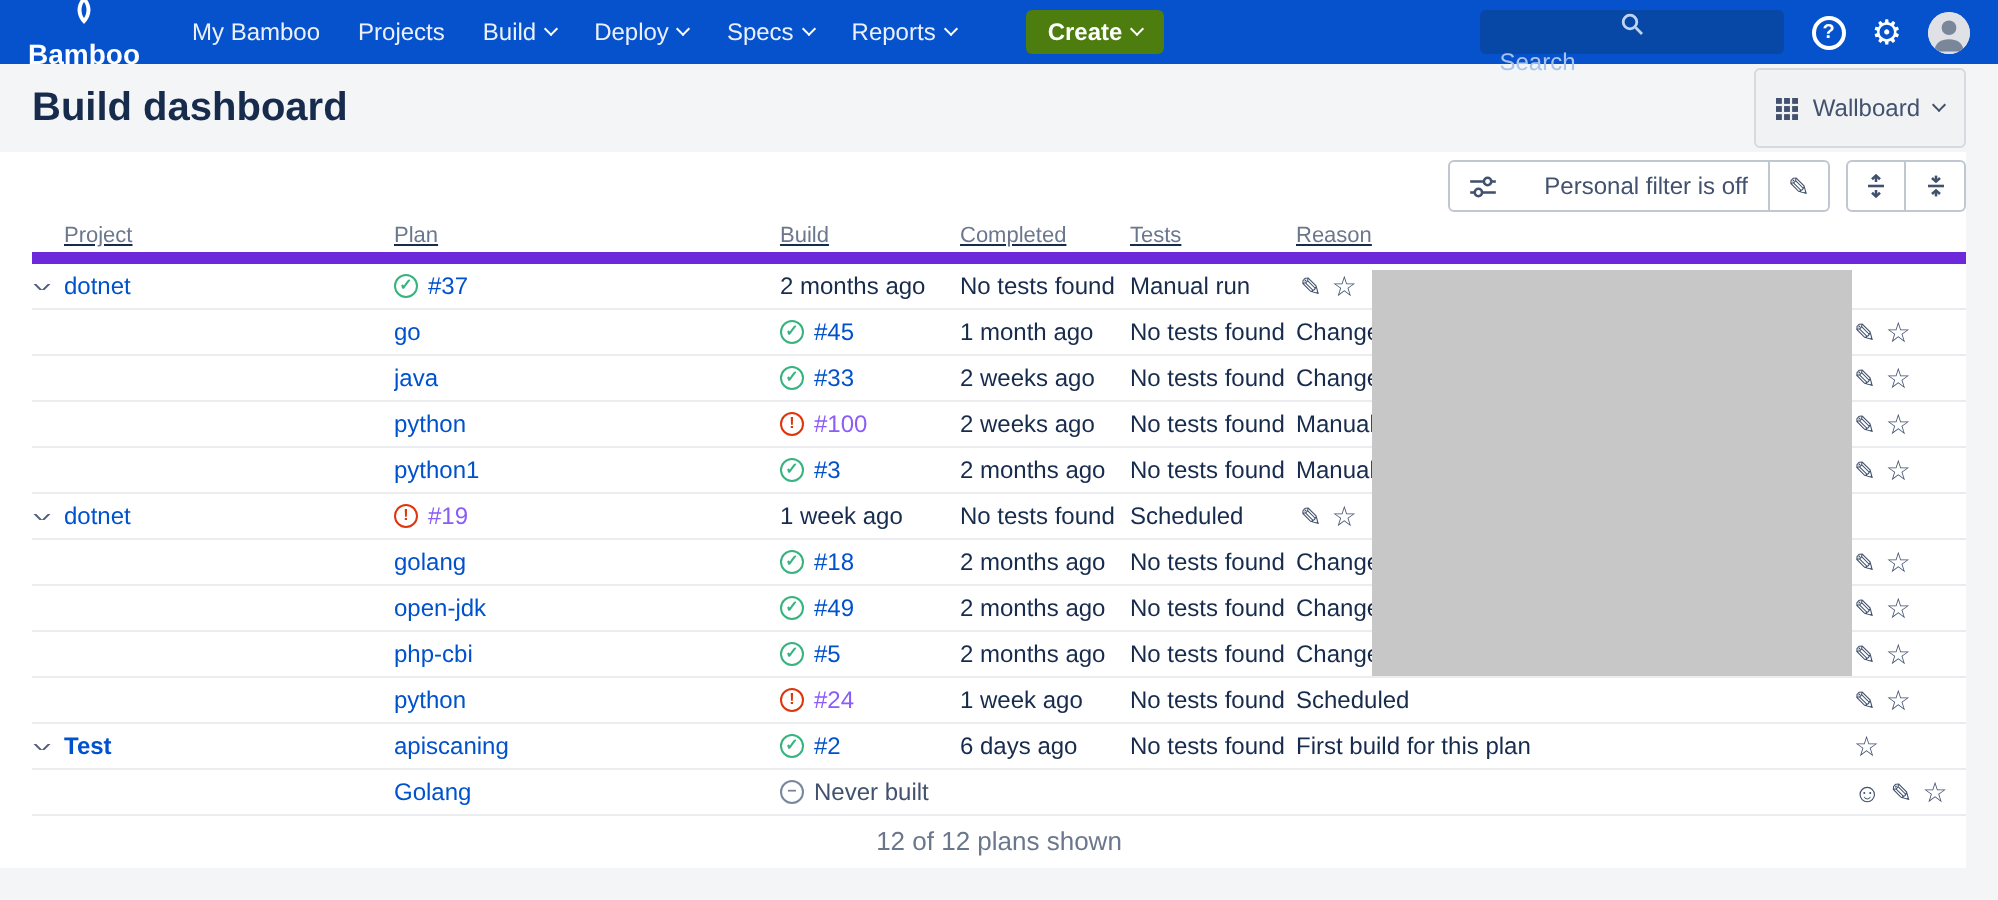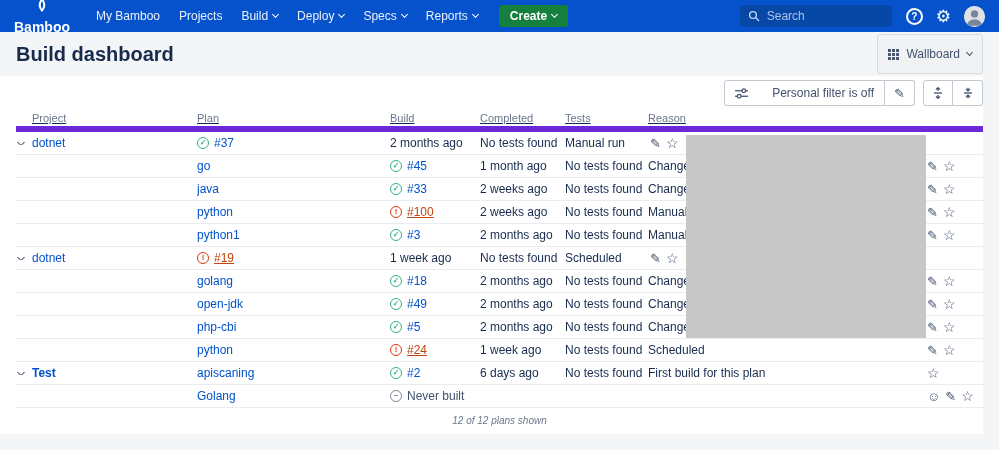--- a/index.html
+++ b/index.html
@@ -14,23 +14,23 @@
   }
 
   
   .nav {
     height: 32px; background: #0652CC; color: #fff;
     display: flex; align-items: center; padding: 0 14px;
   }
   .brand { display:flex; align-items:center; gap:6px; font-size:14px; font-weight:700; margin-right:26px; cursor:pointer;flex-direction:column; }
   .nav-item { font-size:12px; margin-right:19px; display:flex; align-items:center; color:#EAF1FC; cursor:pointer; white-space:nowrap; }
   .caret { width:5px; height:5px; border-right:1.4px solid #fff; border-bottom:1.4px solid #fff; transform:rotate(45deg); display:inline-block; margin-left:5px; margin-top:-3px; }
-  .create-btn { background:#15803d; border-radius:3px; height:22px; display:flex; align-items:center; padding:0 11px; font-size:12px; font-weight:700; margin-left:2px; cursor:pointer; }
+  .create-btn { background:#4d7c0f; border-radius:3px; height:22px; display:flex; align-items:center; padding:0 11px; font-size:12px; font-weight:700; margin-left:16px; cursor:pointer; }
   .spacer { flex:1; }
-  .search-box { width:152px; height:22px; background:#0747A6; border:1px solid #0747A6; border-radius:3px; display:flex; align-items:center; padding:0 7px; gap:5px; margin-right:14px; }
+  .search-box { width:152px; height:22px; background:#0747A6; border:1px solid #0747A6; border-radius:3px; display:flex; align-items:center; padding:0 7px; gap:5px; margin-right:14px;flex-direction:column; }
   .search-box input { background:transparent; border:none; outline:none; color:#fff; font-size:12px; width:100%; font-family:"Liberation Sans",sans-serif; }
   .search-box input::placeholder { color:#A8C4EC; }
   .help-circle { width:17px; height:17px; border-radius:50%; border:2px solid #fff; display:flex; align-items:center; justify-content:center; font-size:10px; font-weight:700; margin-right:13px; cursor:pointer; flex:none; }
   .gear { font-size:17px; margin-right:13px; cursor:pointer; line-height:1; }
   .avatar { width:21px; height:21px; border-radius:50%; overflow:hidden; background:#E4E6EA; flex:none; cursor:pointer; }
 
   
   .page-header { height:44px; background:#F4F5F7; display:flex; align-items:center; padding:0 16px; }
   .page-title { font-size:20px; font-weight:700; color:#172B4D; }
   .wallboard-btn { margin-left:auto; display:inline-flex; align-items:center; gap:7px; background:#F1F2F4; border:1px solid #D5D9E0; border-radius:3px; height:40px; padding:0 10px; font-size:12px; color:#42526E; cursor:pointer; }
@@ -58,27 +58,27 @@
   .grp { font-weight:700; color:#172B4D; cursor:pointer; }
   .grp-redacted { background:#C6C6C6; display:inline-block; padding:1px 4px 1px 2px; }
   .grp-link { color:#0052CC; }
   .plan-link { color:#0052CC; text-decoration:none; cursor:pointer; }
   .c-build { display:flex; align-items:center; }
   .st { display:inline-flex; align-items:center; justify-content:center; width:12px; height:12px; border-radius:50%; border:1.5px solid currentColor; font-size:8px; font-weight:700; margin-right:5px; flex:none; line-height:1; }
   .st-success { color:#36B37E; }
   .st-fail { color:#DE350B; }
   .st-never { color:#7A869A; }
   .build-link { color:#0052CC; text-decoration:none; cursor:pointer; }
-  .build-link.fail { color:#c2410c;text-decoration:underline; }
+  .build-link.fail { color:#8b5cf6; }
   .build-link.never { color:#42526E; cursor:default; }
   .c-completed, .c-tests, .c-reason { color:#172B4D; }
   .c-actions { display:flex; align-items:center; gap:5px; padding-left:2px; overflow:visible; }
   .act { font-size:13px; color:#42526E; cursor:pointer; line-height:1; }
   .act-star { font-size:14px; }
-  .tfoot { height:24px; display:flex; align-items:center; justify-content:center; font-size:10px; font-style:italic; color:#6B778C; }
+  .tfoot { height:24px; display:flex; align-items:center; justify-content:center; font-size:13px; color:#6B778C; }
 
   .redaction-block { position:absolute; left:670px; top:25px; width:240px; height:203px; background:#C7C7C7; z-index:5; }
 
   .right-gutter { position:absolute; top:32px; right:0; width:16px; height:418px; background:#F4F5F7; }
   .bottom-strip { position:absolute; bottom:0; left:0; width:999px; height:16px; background:#F4F5F7; }
 
   svg { display:block; }
 </style>
 </head>
 <body>

